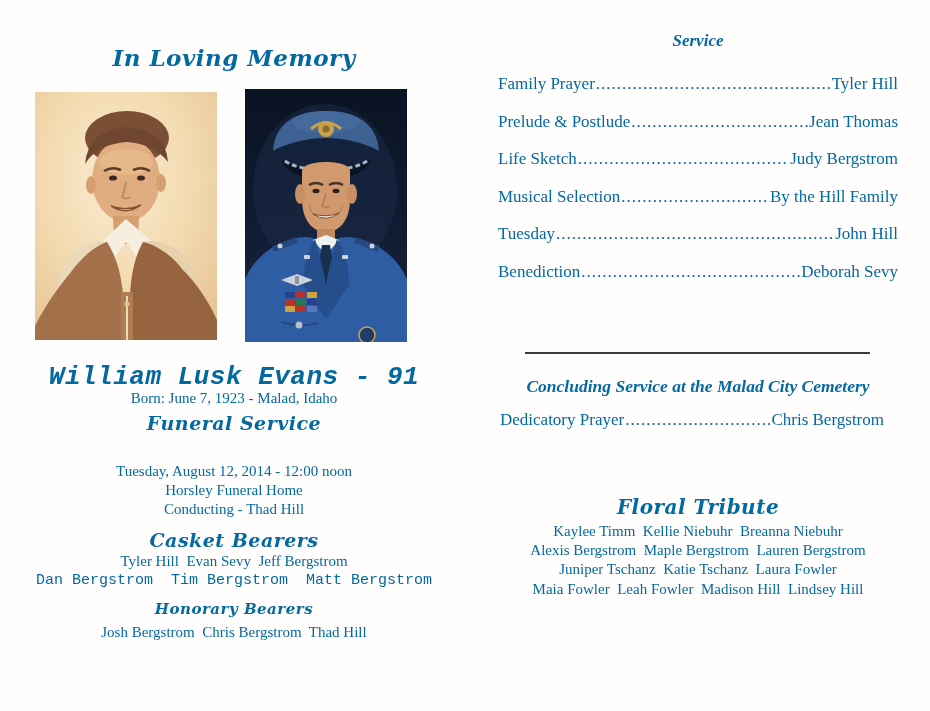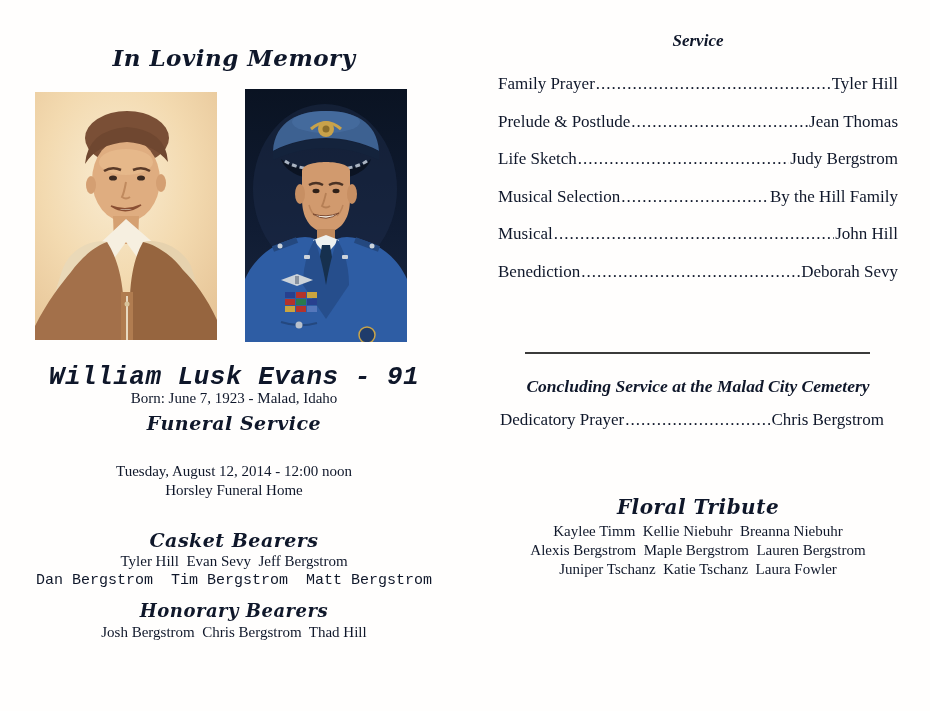--- a/index.html
+++ b/index.html
@@ -1,18 +1,18 @@
 <!DOCTYPE html>
 <html><head>
 <meta charset="utf-8">
 <style>
   html,body{margin:0;padding:0;background:#ffffff;}
   .page{
     position:relative;width:930px;height:711px;background:#fffefd;
-    font-family:"Liberation Serif",serif;color:#0f172a;overflow:hidden;
+    font-family:"Liberation Serif",serif;color:#0369a1;overflow:hidden;
   }
   .abs{position:absolute;}
   
   .script{font-family:"DejaVu Serif",serif;font-style:italic;font-weight:bold;letter-spacing:.5px;}
   
   .bi{font-family:"Liberation Serif",serif;font-style:italic;font-weight:bold;}
   .ctrL{left:10px;width:448px;text-align:center;}
   .ctrR{left:480px;width:436px;text-align:center;}
   .body-line{font-size:15px;}
   .pre{white-space:pre-wrap;}
@@ -144,26 +144,27 @@
       <circle cx="122" cy="246" r="8" fill="#1f3c6b" stroke="#c9a44a" stroke-width="1.5"></circle>
     </svg>
   </div>
 
   <div class="abs ctrL script" style="top:362px;font-size:26px;font-family:Liberation Mono, monospace;">William Lusk Evans - 91</div>
   <div class="abs ctrL body-line" style="top:390px;">Born: June 7, 1923 - Malad, Idaho</div>
 
   <div class="abs ctrL script" style="top:412px;font-size:19px;">Funeral Service</div>
   <div class="abs ctrL body-line" style="top:463px;">Tuesday, August 12, 2014 - 12:00 noon</div>
   <div class="abs ctrL body-line" style="top:482px;">Horsley Funeral Home</div>
+  <div class="abs ctrL body-line" style="top:501px;">Conducting - Thad Hill</div>
 
   <div class="abs ctrL script" style="top:529px;font-size:19px;">Casket Bearers</div>
   <div class="abs ctrL body-line pre" style="top:553px;">Tyler Hill  Evan Sevy  Jeff Bergstrom</div>
   <div class="abs ctrL body-line pre" style="top:572px;font-family:Liberation Mono, monospace;">Dan Bergstrom  Tim Bergstrom  Matt Bergstrom</div>
 
-  <div class="abs ctrL script" style="top:600px;font-size:18px;">Honorary Bearers</div>
+  <div class="abs ctrL script" style="top:600px;font-size:15px;">Honorary Bearers</div>
   <div class="abs ctrL body-line pre" style="top:624px;">Josh Bergstrom  Chris Bergstrom  Thad Hill</div>
 
   <div class="abs ctrR bi" style="top:31px;font-size:17px;">Service</div>
 
   <div class="abs row" style="left:498px;top:74px;width:400px;justify-content:center;">
     <span class="label">Family Prayer</span>
     <span class="dots">........................................................................................................................</span>
     <span class="pname">Tyler Hill</span>
   </div>
   <div class="abs row" style="left:498px;top:112px;width:400px;">
@@ -175,21 +176,21 @@
     <span class="label">Life Sketch</span>
     <span class="dots">........................................................................................................................</span>
     <span class="pname">Judy Bergstrom</span>
   </div>
   <div class="abs row" style="left:498px;top:187px;width:400px;text-align:center;">
     <span class="label">Musical Selection</span>
     <span class="dots">........................................................................................................................</span>
     <span class="pname">By the Hill Family</span>
   </div>
   <div class="abs row" style="left:498px;top:224px;width:400px;">
-    <span class="label">Musical</span>
+    <span class="label">Tuesday</span>
     <span class="dots">........................................................................................................................</span>
     <span class="pname">John Hill</span>
   </div>
   <div class="abs row" style="left:498px;top:262px;width:400px;">
     <span class="label">Benediction</span>
     <span class="dots">........................................................................................................................</span>
     <span class="pname">Deborah Sevy</span>
   </div>
 
   <div class="abs rule" style="left:525px;top:352px;width:345px;"></div>
@@ -199,14 +200,15 @@
   <div class="abs row" style="left:500px;top:410px;width:384px;">
     <span class="label">Dedicatory Prayer</span>
     <span class="dots">........................................................................................................................</span>
     <span class="pname">Chris Bergstrom</span>
   </div>
 
   <div class="abs ctrR script" style="top:495px;font-size:20px;">Floral Tribute</div>
   <div class="abs ctrR body-line pre" style="top:523px;">Kaylee Timm  Kellie Niebuhr  Breanna Niebuhr</div>
   <div class="abs ctrR body-line pre" style="top:542px;">Alexis Bergstrom  Maple Bergstrom  Lauren Bergstrom</div>
   <div class="abs ctrR body-line pre" style="top:561px;">Juniper Tschanz  Katie Tschanz  Laura Fowler</div>
+  <div class="abs ctrR body-line pre" style="top:581px;">Maia Fowler  Leah Fowler  Madison Hill  Lindsey Hill</div>
 
 </div>
 
 </body></html>

